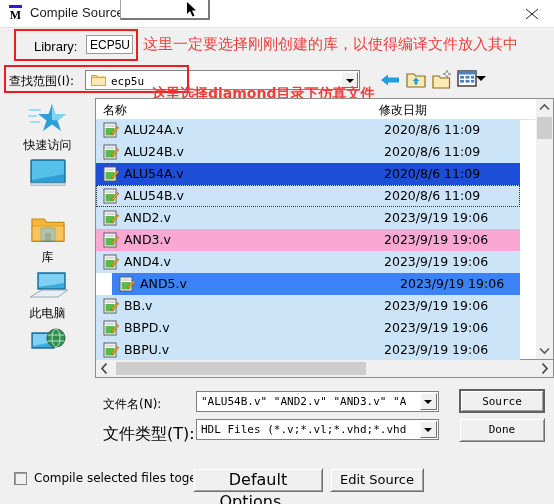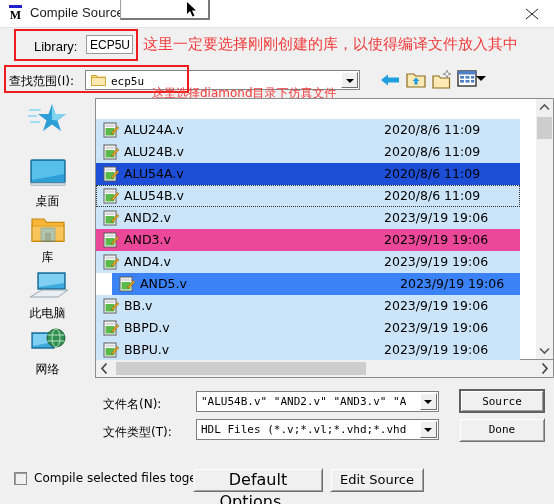--- a/index.html
+++ b/index.html
@@ -49,21 +49,21 @@
   
   .redbox{position:absolute;border:2px solid #ee1c1c;box-sizing:border-box;pointer-events:none;}
   #redbox-library{left:14px;top:29px;width:124px;height:32px;}
   #redbox-lookin{left:4px;top:65px;width:185px;height:28px;}
 
   .annot{
     position:absolute;color:#f23b3b;font-family:"DejaVu Sans",sans-serif;
     font-size:15px;white-space:nowrap;
   }
   #annot-1{left:143px;top:35px;}
-  #annot-2{left:152px;top:85px;font-size:12px;}
+  #annot-2{left:152px;top:85px;font-size:14px;font-weight:bold;}
 
   
   #lookin-label{position:absolute;left:9px;top:73px;font-size:12px;font-family:"DejaVu Sans",sans-serif;}
   #lookin-combo{
     position:absolute;left:85px;top:70px;width:275px;height:20px;
     background:#fff;border:1px solid #848484;box-sizing:border-box;
   }
   #lookin-folder-icon{position:absolute;left:5px;top:3px;}
   #lookin-text{position:absolute;left:25px;top:4px;font-size:11px;font-family:"DejaVu Sans Mono",monospace;}
   #lookin-arrow{
@@ -114,21 +114,21 @@
   
   #hscroll{position:absolute;left:95px;top:360px;width:459px;height:18px;background:#f0f0f0;
     border-left:1px solid #8d8d8d;border-right:1px solid #8d8d8d;border-bottom:1px solid #8d8d8d;box-sizing:border-box;}
   #hs-left,#hs-right{position:absolute;top:0;width:17px;height:17px;}
   #hs-left{left:0;}
   #hs-right{right:0;}
   #hs-thumb{position:absolute;left:20px;top:2px;width:250px;height:13px;background:#cdcdcd;}
 
   
   #lbl-filename{position:absolute;left:103px;top:396px;font-size:12px;font-family:"DejaVu Sans",sans-serif;}
-  #lbl-filetype{position:absolute;left:103px;top:424px;font-size:12px;font-family:"DejaVu Sans",sans-serif;}
+  #lbl-filetype{position:absolute;left:103px;top:424px;font-size:16px;font-family:"DejaVu Sans",sans-serif;}
   .combo{
     position:absolute;left:196px;width:243px;height:21px;background:#fff;
     border:1px solid #7f7f7f;box-sizing:border-box;
   }
   #cmb-filename{top:391px;}
   #cmb-filetype{top:419px;}
   .combo .txt{position:absolute;left:4px;top:3px;font-size:11px;
     font-family:"DejaVu Sans Mono",monospace;white-space:nowrap;overflow:hidden;width:205px;}
   .combo .btn{position:absolute;right:1px;top:1px;width:17px;height:17px;background:#f0f0f0;
     border:1px solid #fff;border-right-color:#707070;border-bottom-color:#707070;box-sizing:border-box;}
@@ -237,31 +237,31 @@
       <svg width="40" height="32" viewBox="0 0 40 32">
         <path d="M24,2 L27.5,12 L38,12 L29.5,18.5 L33,29 L24,22.5 L15,29 L18.5,18.5 L10,12 L20.5,12 Z" fill="#2e9fd6"></path>
         <path d="M24,2 L27.5,12 L38,12 L29.5,18.5 L24,18 Z" fill="#7fd3f0"></path>
         <g stroke="#9fdcf2" stroke-width="2" stroke-linecap="round">
           <line x1="2" y1="8" x2="12" y2="8"></line>
             <line x1="0" y1="14" x2="8" y2="14"></line>
             <line x1="3" y1="20" x2="11" y2="20"></line>
         </g>
       </svg>
     </div>
+    <div class="lbl">快速访问</div>
   </div>
 
   <div class="place" style="top:60px">
     <div class="ico">
       <svg width="40" height="30" viewBox="0 0 40 30">
         <rect x="3" y="2" width="34" height="23" rx="1" fill="#2e9fd6" stroke="#1a6f9c" stroke-width="1.4"></rect>
         <path d="M4,3 L36,3 L36,16 L4,22 Z" fill="#56c0ea"></path>
         <rect x="3" y="25" width="34" height="2.4" fill="#cfd9e0" stroke="#9aa9b4" stroke-width="0.6"></rect>
       </svg>
     </div>
-    <div class="lbl">桌面</div>
   </div>
 
   <div class="place" style="top:116px">
     <div class="ico">
       <svg width="40" height="32" viewBox="0 0 40 32">
         <path d="M4,5 h12 l2.6,3.4 h17.4 v19 h-32 z" fill="#f5b63a" stroke="#c98b10" stroke-width="1.2"></path>
         <path d="M13,14 h14 v13 h-14 z" fill="#59b6ea" stroke="#2d7fb0" stroke-width="1"></path>
         <path d="M17,19 h6 v8 h-6 z" fill="#2d7fb0"></path>
         <path d="M4,12 h32 v15 h-32 z" fill="#fbd37a" stroke="#c98b10" stroke-width="1" opacity="0.55"></path>
       </svg>
@@ -283,25 +283,28 @@
   <div class="place" style="top:228px">
     <div class="ico">
       <svg width="40" height="32" viewBox="0 0 40 32">
         <path d="M4,7 L26,7 L26,22 L4,22 Z" fill="#3ea9dd" stroke="#1d6d9b" stroke-width="1.3"></path>
         <path d="M5,8 L25,8 L25,16 L5,20 Z" fill="#7fd0f2"></path>
         <circle cx="28" cy="12" r="9" fill="#2f8f4e" stroke="#1d5e33" stroke-width="1"></circle>
         <path d="M19.5,9 h17 M19.5,15 h17" stroke="#b9e3c4" stroke-width="1"></path>
         <ellipse cx="28" cy="12" rx="4" ry="9" fill="none" stroke="#b9e3c4" stroke-width="1"></ellipse>
       </svg>
     </div>
-    <div class="lbl">网络</div>
   </div>
 </div>
 
 <div id="filelist">
+  <div id="fl-header">
+    <div class="col" id="col-name">名称</div>
+    <div class="col" id="col-date">修改日期</div>
+  </div>
   <div id="col-sep"></div>
   <div id="fl-rows">
       <div class="frow" style="background: rgb(204, 228, 247);">
         <svg class="ficon" width="16" height="16" viewBox="0 0 16 16">
           <rect x="1" y="1" width="12" height="14" fill="#ffffff" stroke="#5a5a5a" stroke-width="1"></rect>
           <rect x="2.5" y="6" width="9" height="7.5" fill="#5bbb4a"></rect>
           <rect x="2.5" y="2.5" width="9" height="2.6" fill="#d8d8d8"></rect>
           <path d="M9,10.5 L14.5,4.5 L15.8,5.8 L10.3,11.8 L8.6,12.3 Z" fill="#f2b12c" stroke="#8a6010" stroke-width="0.7"></path>
         </svg>
         <span class="fname">ALU24A.v</span>
@@ -340,21 +343,21 @@
       <div class="frow" style="background: rgb(204, 228, 247);">
         <svg class="ficon" width="16" height="16" viewBox="0 0 16 16">
           <rect x="1" y="1" width="12" height="14" fill="#ffffff" stroke="#5a5a5a" stroke-width="1"></rect>
           <rect x="2.5" y="6" width="9" height="7.5" fill="#5bbb4a"></rect>
           <rect x="2.5" y="2.5" width="9" height="2.6" fill="#d8d8d8"></rect>
           <path d="M9,10.5 L14.5,4.5 L15.8,5.8 L10.3,11.8 L8.6,12.3 Z" fill="#f2b12c" stroke="#8a6010" stroke-width="0.7"></path>
         </svg>
         <span class="fname">AND2.v</span>
         <span class="fdate">2023/9/19 19:06</span>
       </div>
-      <div class="frow" style="background: #ec4899;">
+      <div class="frow" style="background: #f9a8d4;">
         <svg class="ficon" width="16" height="16" viewBox="0 0 16 16">
           <rect x="1" y="1" width="12" height="14" fill="#ffffff" stroke="#5a5a5a" stroke-width="1"></rect>
           <rect x="2.5" y="6" width="9" height="7.5" fill="#5bbb4a"></rect>
           <rect x="2.5" y="2.5" width="9" height="2.6" fill="#d8d8d8"></rect>
           <path d="M9,10.5 L14.5,4.5 L15.8,5.8 L10.3,11.8 L8.6,12.3 Z" fill="#f2b12c" stroke="#8a6010" stroke-width="0.7"></path>
         </svg>
         <span class="fname">AND3.v</span>
         <span class="fdate">2023/9/19 19:06</span>
       </div>
       <div class="frow" style="background: rgb(204, 228, 247);">

